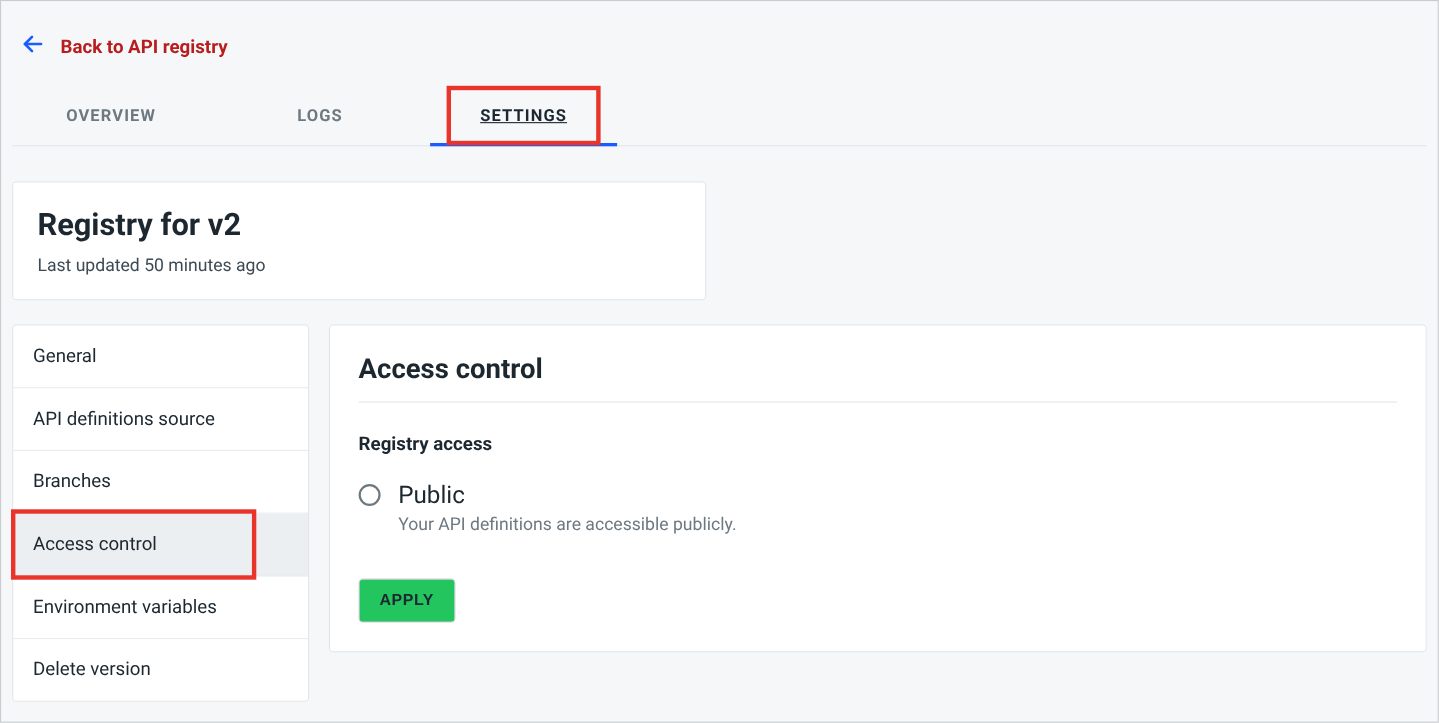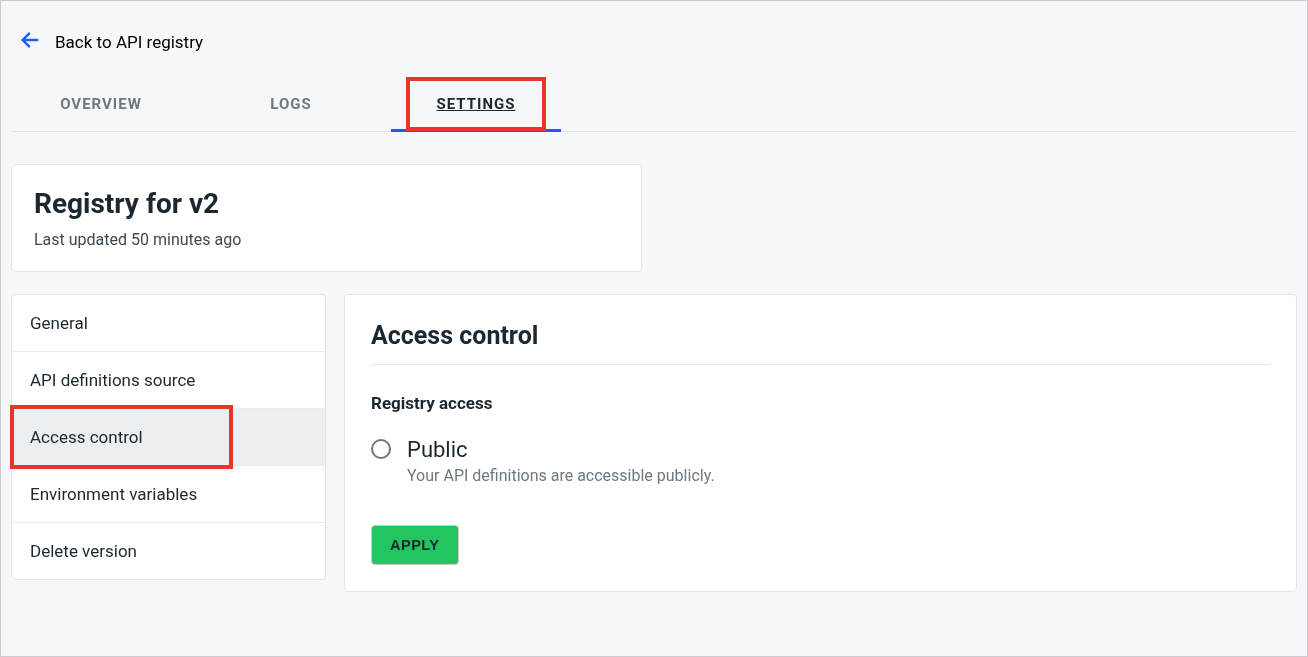--- a/index.html
+++ b/index.html
@@ -21,22 +21,22 @@
       gap: 14px;
       padding: 28px 18px 24px 18px;
       cursor: pointer;
     }
     .back-arrow {
       color: #1a5cff;
       font-size: 22px;
       line-height: 1;
     }
     .back-text {
-      color: #000000;
-      font-weight: 400;
+      color: #b91c1c;
+      font-weight: 700;
       font-size: 17px;
     }
     .tabs {
       display: flex;
       border-bottom: 1px solid #e2e6ea;
       margin: 0 10px;
     }
     .tab {
       padding: 16px 0;
       margin-right: 0;
@@ -88,21 +88,21 @@
       font-size: 16px;
       color: #3d4a54;
     }
     .two-col {
       display: flex;
       gap: 18px;
       margin: 0 10px;
       align-items: flex-start;
     }
     .side-nav {
-      width: 315px;
+      width: 270px;
       background: #fff;
       border: 1px solid #e2e6ea;
       border-radius: 4px;
     }
     .side-item {
       padding: 18px 18px;
       border-bottom: 1px solid #e8ecef;
       font-size: 17px;
       color: #1c2730;
       cursor: pointer;
@@ -217,20 +217,21 @@
 
 <div class="header-card">
   <div class="header-title">Registry for v2</div>
   <div class="header-sub">Last updated 50 minutes ago</div>
 </div>
 
 <div class="two-col">
   <div class="side-nav">
     <div class="side-item">General</div>
     <div class="side-item">API definitions source</div>
+    <div class="side-item">Branches</div>
     <div class="side-item active side-item-highlight">Access control</div>
     <div class="side-item">Environment variables</div>
     <div class="side-item">Delete version</div>
   </div>
 
   <div class="main-panel">
     <div class="panel-title">Access control</div>
     <div class="group-label">Registry access</div>
 
     <div class="radio-row">

